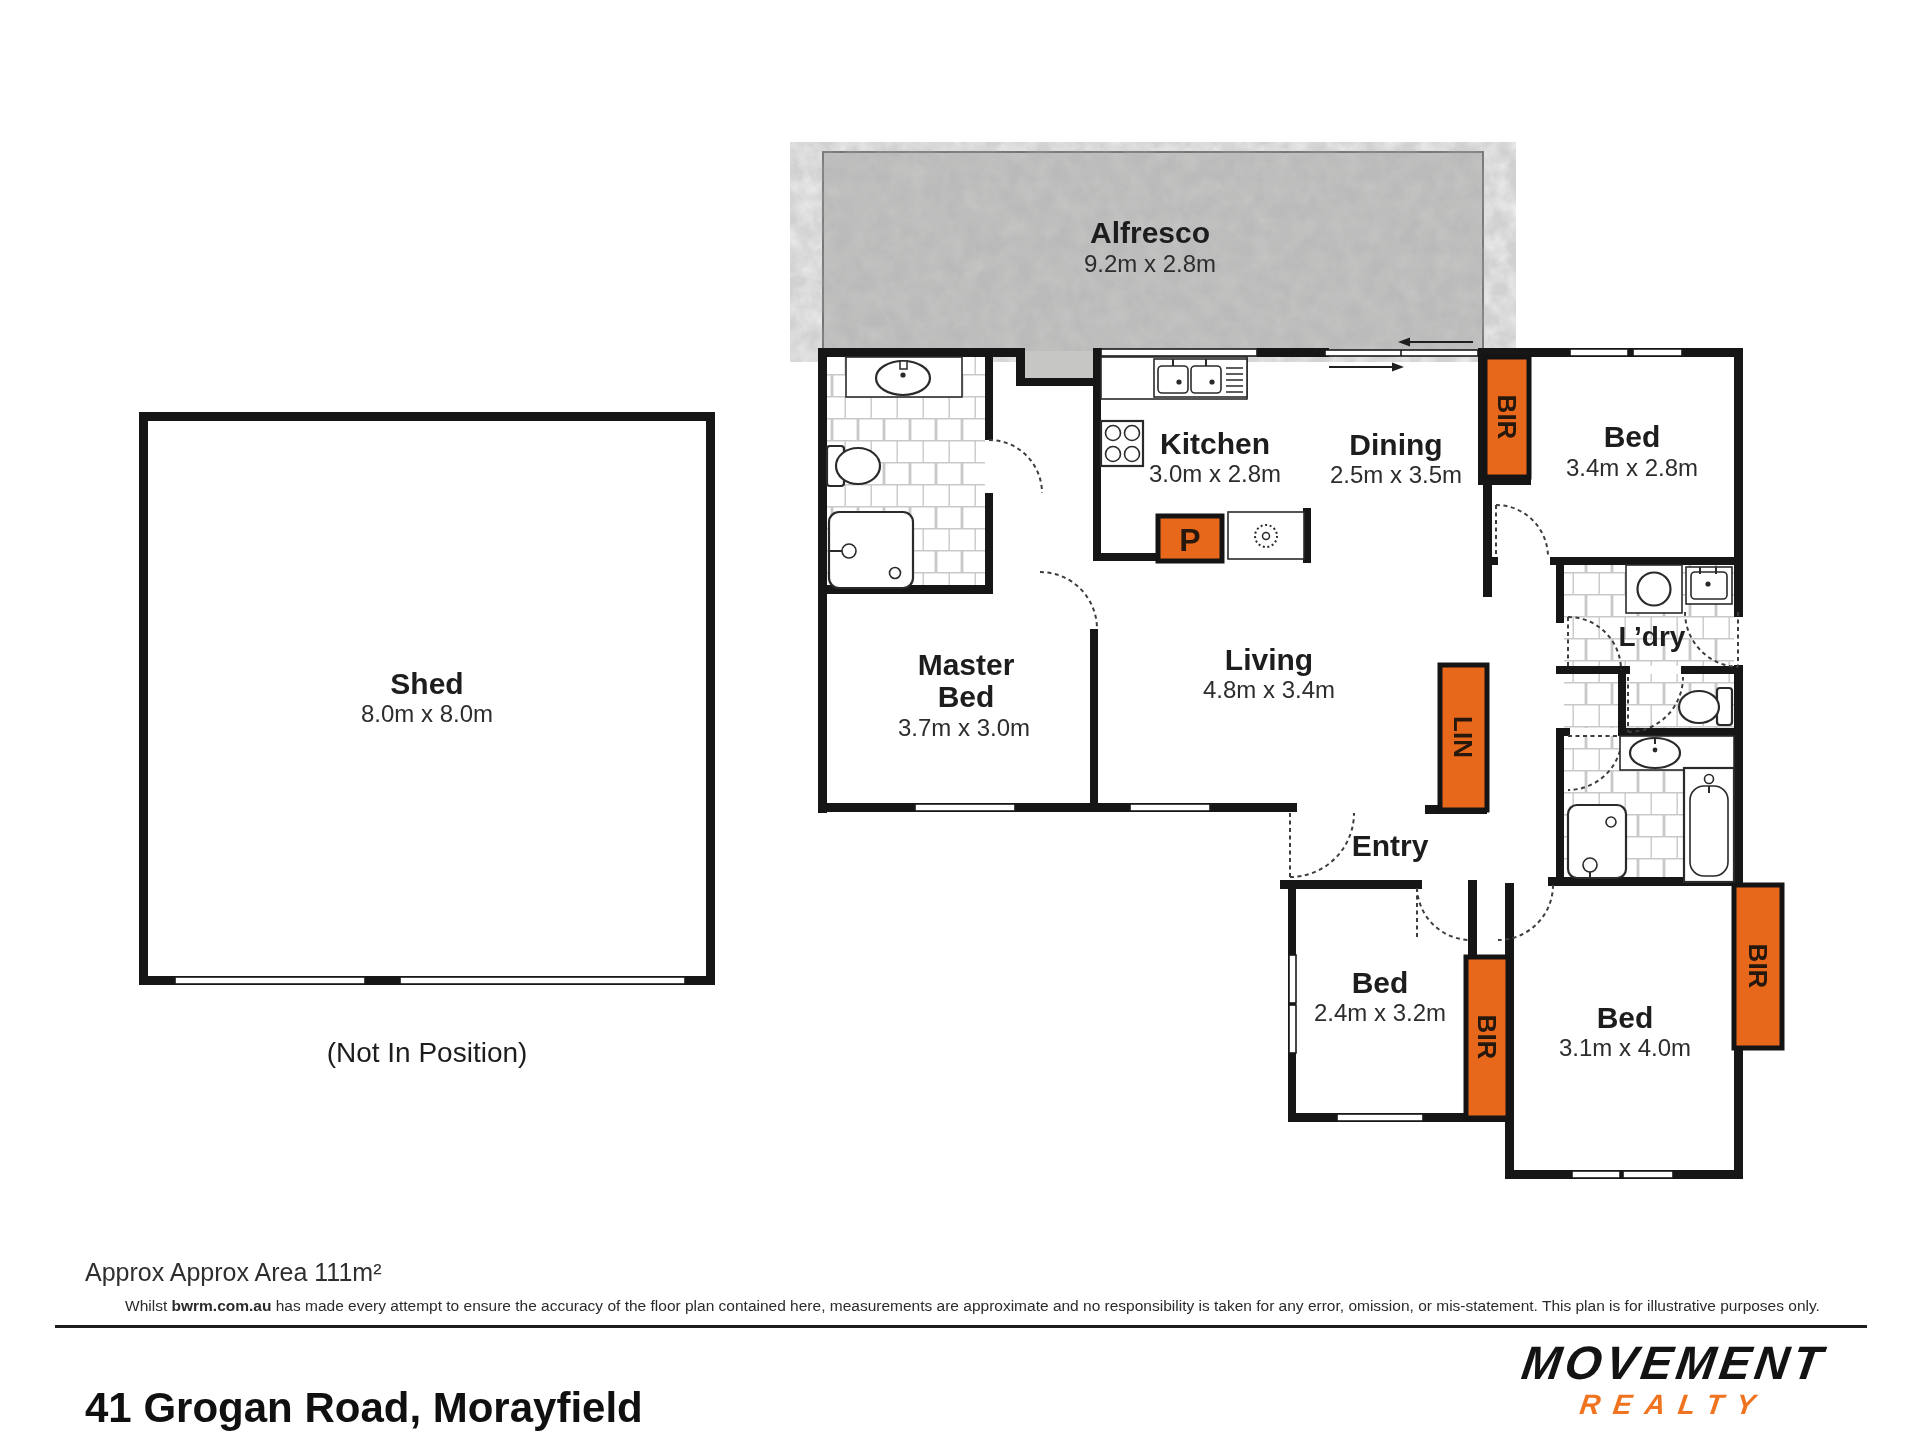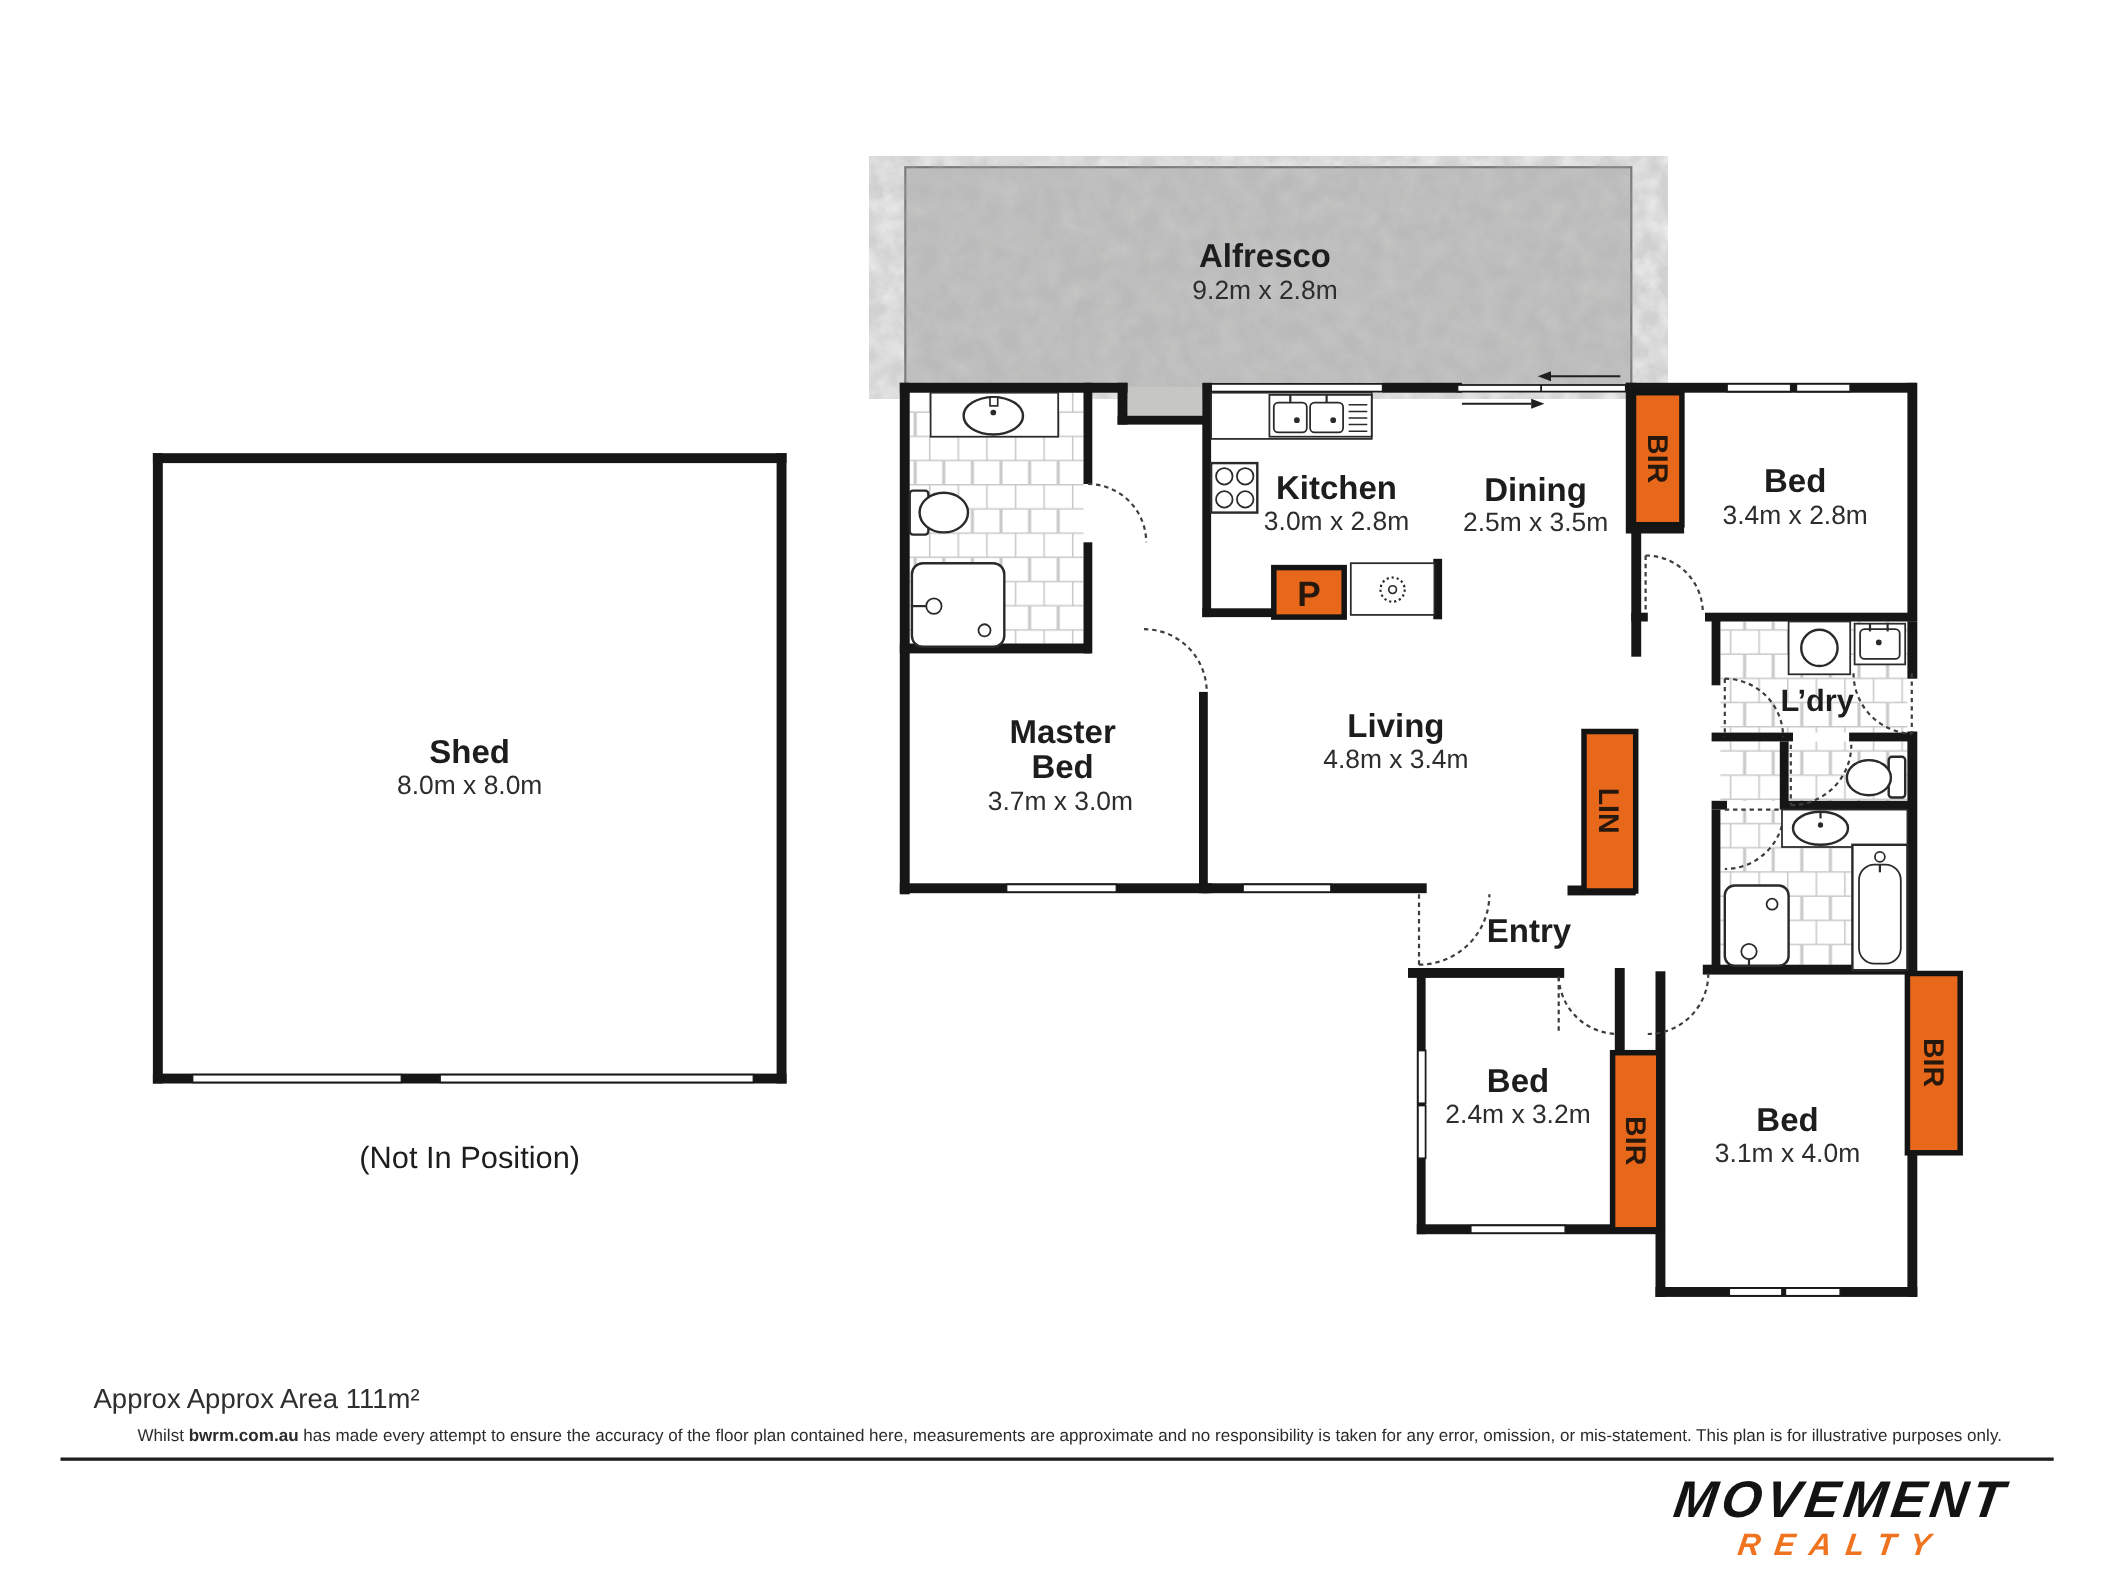--- a/index.html
+++ b/index.html
@@ -288,17 +288,18 @@
     <text class="rname" x="427" y="694" text-anchor="middle">Shed</text>
     <text class="rdim" x="427" y="722" text-anchor="middle">8.0m x 8.0m</text>
     <text class="rnote" x="427" y="1062" text-anchor="middle">(Not In Position)</text>
   </g>
 </svg>
 
   
   <div class="area-label">Approx Approx Area 111m²</div>
   <div class="disclaimer"><span>Whilst </span><b>bwrm.com.au</b><span> has made every attempt to ensure the accuracy of the floor plan contained here, measurements are approximate and no responsibility is taken for any error, omission, or mis-statement. This plan is for illustrative purposes only.</span></div>
   <div class="rule"></div>
+  <div class="address">41 Grogan Road, Morayfield</div>
   <div class="logo">
     <span class="logo-main">MOVEMENT</span>
     <span class="logo-sub">REALTY</span>
   </div>
 </div>
 
 </body></html>

